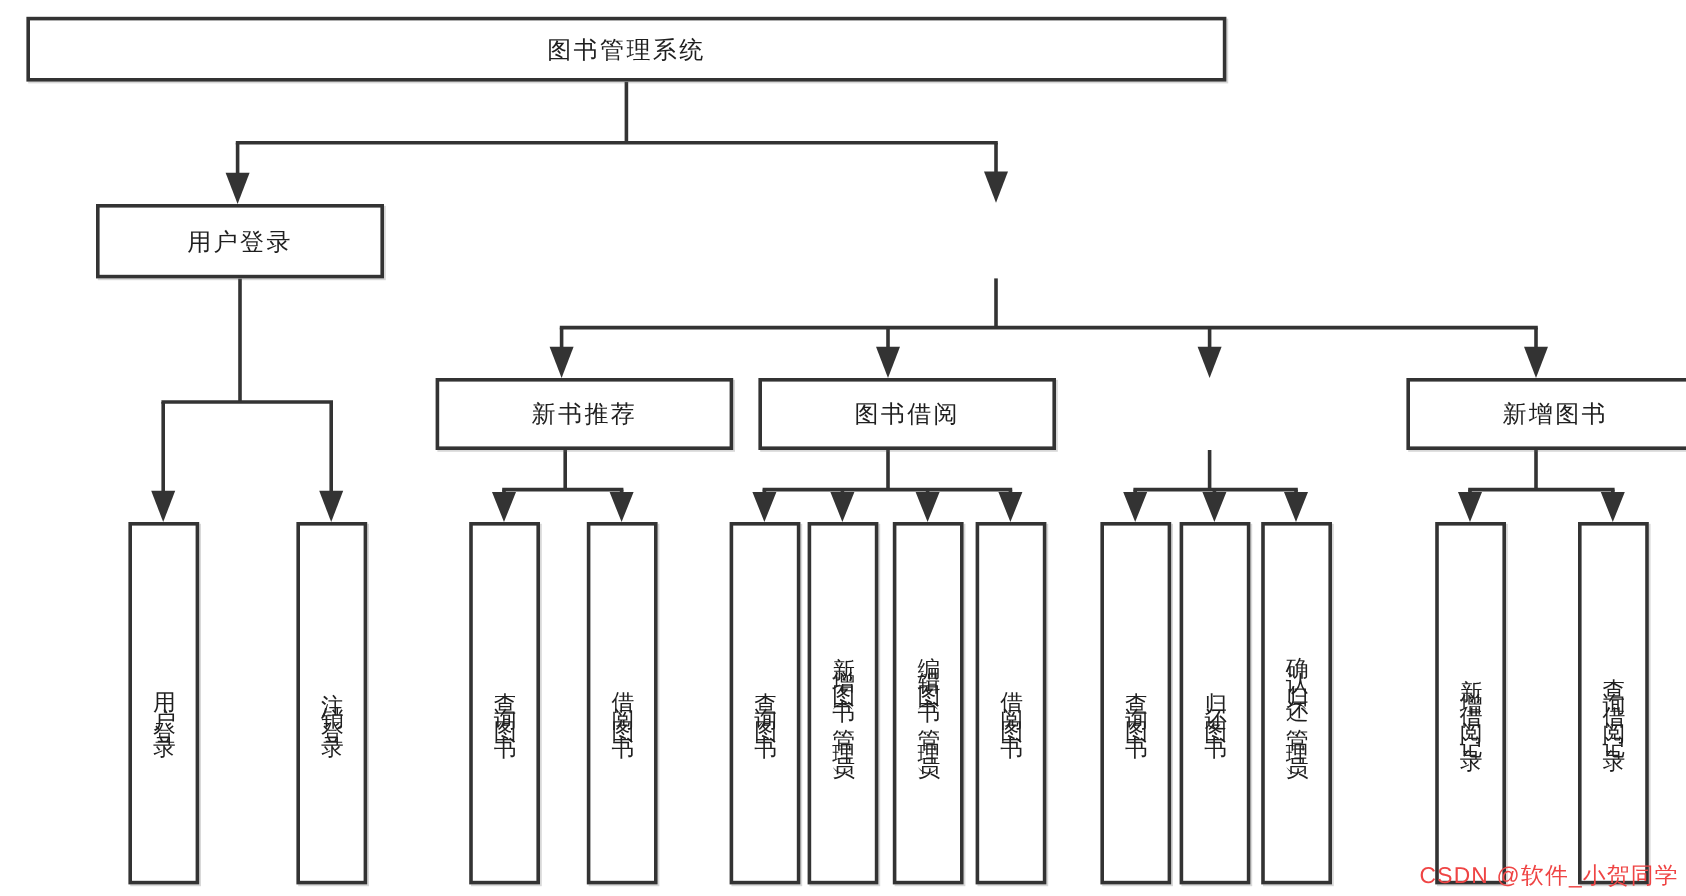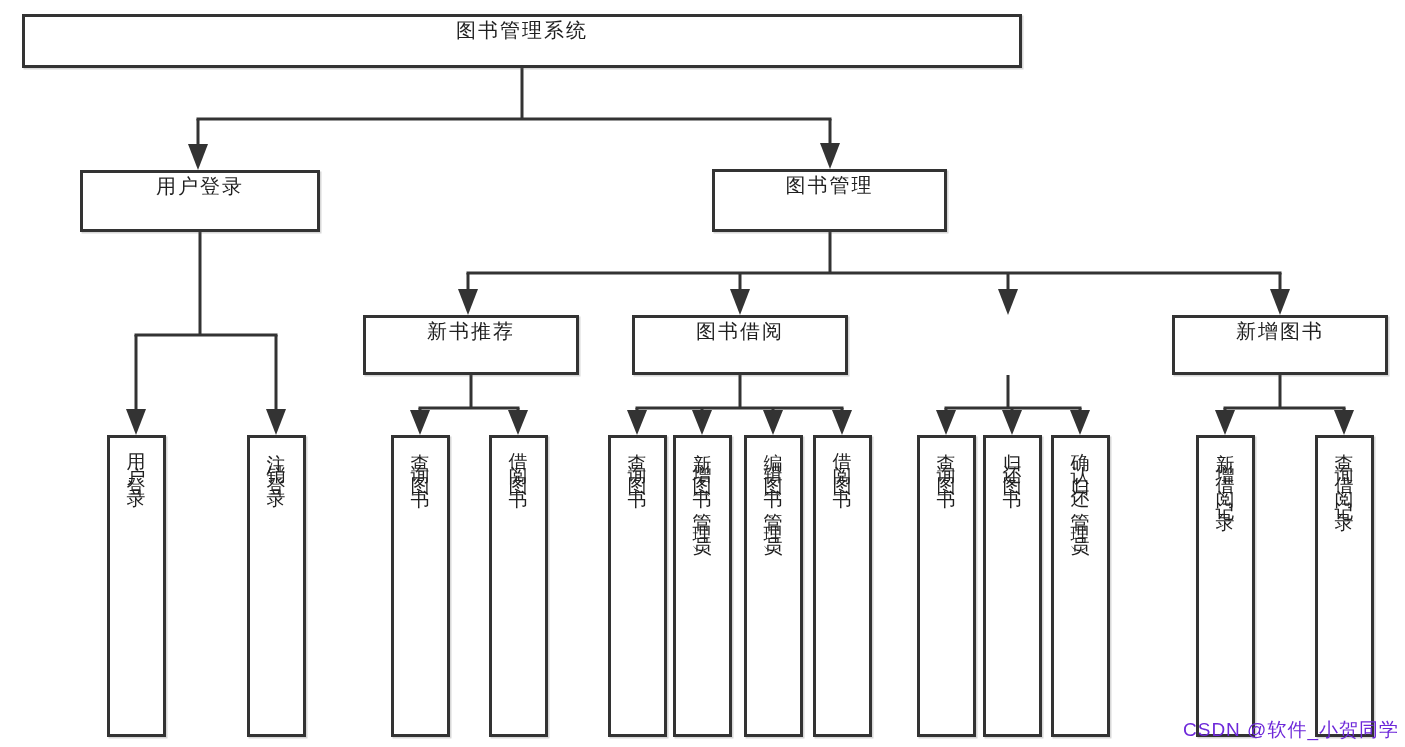--- a/index.html
+++ b/index.html
@@ -21,34 +21,35 @@
     width: 1405px; height: 747px;
     z-index: 0;
   }
   .node {
     position: absolute;
     box-sizing: border-box;
     border: 3px solid #333333;
     background: #ffffff;
     color: #1f1f1f;
     display: flex;
+    align-items: center;
     justify-content: center;
     z-index: 1;
     box-shadow: 1.5px 1.5px 0 rgba(100,100,100,0.25);
   }
   .node .lbl {
     font-size: 20px;
     letter-spacing: 2px;
     white-space: nowrap;
   }
   
   .root  { left: 22px;  top: 14px;  width: 1000px; height: 54px; }
   .l2a   { left: 80px;  top: 170px; width: 240px;  height: 62px; }
   .l2b   { left: 712px; top: 169px; width: 235px;  height: 63px; }
-  .l3    { top: 315px; width: 216px; height: 60px; }
+  .l3    { top: 315px; width: 248px; height: 60px; }
   .l3a   { left: 363px; }
   .l3b   { left: 632px; }
   .l3c   { left: 900px; }
   .l3d   { left: 1172px; }
   
   .leaf  { top: 435px; width: 59px; height: 302px; }
   .leaf .lbl {
     writing-mode: vertical-lr;
     text-orientation: mixed;
     font-size: 19px;
@@ -68,21 +69,21 @@
   .x10 { left: 983px; }
   .x11 { left: 1051px; }
   .x12 { left: 1196px; }
   .x13 { left: 1315px; }
   #watermark {
     position: absolute;
     left: 1183px;
     top: 717px;
     z-index: 2;
     font-size: 19px;
-    color: #6d28d9;
+    color: #ef4444;
     letter-spacing: 1px;
     white-space: nowrap;
   }
 </style>
 </head>
 <body>
 
 <div id="stage">
 
   <svg id="wires" viewBox="0 0 1405 747" xmlns="http://www.w3.org/2000/svg">
@@ -153,23 +154,20 @@
     </g>
   </svg>
 
   <div class="node root">
     <span class="lbl">图书管理系统</span>
   </div>
 
   <div class="node l2a">
     <span class="lbl">用户登录</span>
   </div>
-  <div class="node l2b">
-    <span class="lbl">图书管理</span>
-  </div>
 
   <div class="node l3 l3a">
     <span class="lbl">新书推荐</span>
   </div>
   <div class="node l3 l3b">
     <span class="lbl">图书借阅</span>
   </div>
   <div class="node l3 l3d">
     <span class="lbl">新增图书</span>
   </div>

